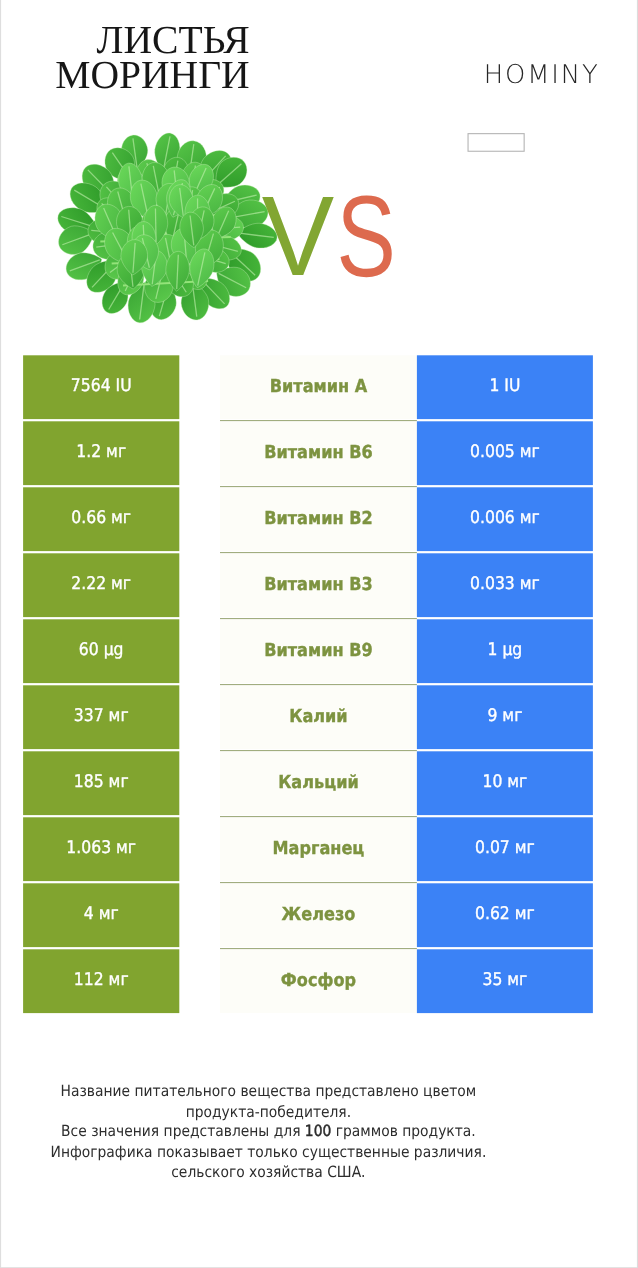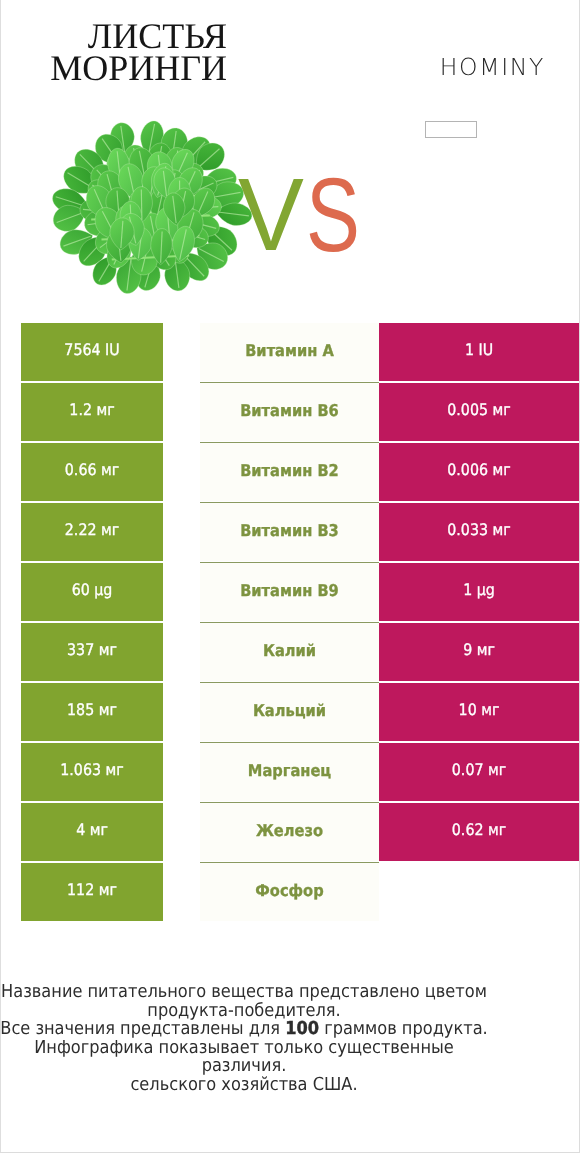--- a/index.html
+++ b/index.html
@@ -46,36 +46,36 @@
 
   .leaves { position:absolute; left:0; top:110px; width:300px; height:220px; }
   .leaves-svg { display:block; }
   
   .table { position:absolute; left:21px; top:322.5px; width:537px; }
   .row { position:relative; height:60px; }
   .cell { position:absolute; top:0; height:58.5px; display:flex;
           align-items:center; justify-content:center; box-sizing:border-box; }
   .c-left  { left:0;   width:142px; background:#81a42f; color:#ffffff; }
   .c-mid   { left:179px; width:179px; background:#fdfdf8; }
-  .c-right { left:358px; width:200px; background:#be185d; color:#ffffff; }
+  .c-right { left:358px; width:160px; background:#3b82f6; color:#ffffff; }
   .val { font-family:"DejaVu Sans", sans-serif; font-stretch:condensed;
          font-size:15.8px; font-weight:400; letter-spacing:0px;
          -webkit-text-stroke:0.32px #ffffff; position:relative; top:-2.5px; }
   .nutr { font-family:"DejaVu Sans", sans-serif; font-stretch:condensed;
           font-size:16.3px; font-weight:700; letter-spacing:0px; color:#7d9340;
           -webkit-text-stroke:0.3px #7d9340; position:relative; top:-1.5px; }
   .row .sep { position:absolute; left:179px; top:59.2px; width:179px; height:1.1px;
               background:#8a9a60; }
 
   
   .footer { position:absolute; left:0; top:983px; width:488px; text-align:center;
             font-family:"DejaVu Sans", sans-serif; font-stretch:condensed;
-            font-size:18px; line-height:18.6px; color:#2d2d2d; }
+            font-size:14px; line-height:18.6px; color:#2d2d2d; }
   .footer div { margin:0; }
-  .footer .b { font-weight:700; -webkit-text-stroke:0.4px #2d2d2d; }
+  .footer .b { font-weight:400; -webkit-text-stroke:0.4px #2d2d2d; }
 </style>
 </head>
 <body>
 
 <div class="page">
 
   <div class="edge-l"></div>
   <div class="edge-r"></div>
   <div class="edge-b"></div>
 
@@ -545,20 +545,23 @@
         </div>
         <div class="sep"></div>
       </div>
       <div class="row">
         <div class="cell c-left">
           <span class="val">112 мг</span>
         </div>
         <div class="cell c-mid">
           <span class="nutr">Фосфор</span>
         </div>
+        <div class="cell c-right">
+          <span class="val">35 мг</span>
+        </div>
       </div>
     </div>
 
   <div class="footer" id="footer">
       <div>Название питательного вещества представлено цветом</div>
       <div>продукта-победителя.</div>
       <div><span>Все значения представлены для </span><span class="b">100</span><span> граммов продукта.</span></div>
       <div>Инфографика показывает только существенные различия.</div>
       <div>сельского хозяйства США.</div>
     </div>

